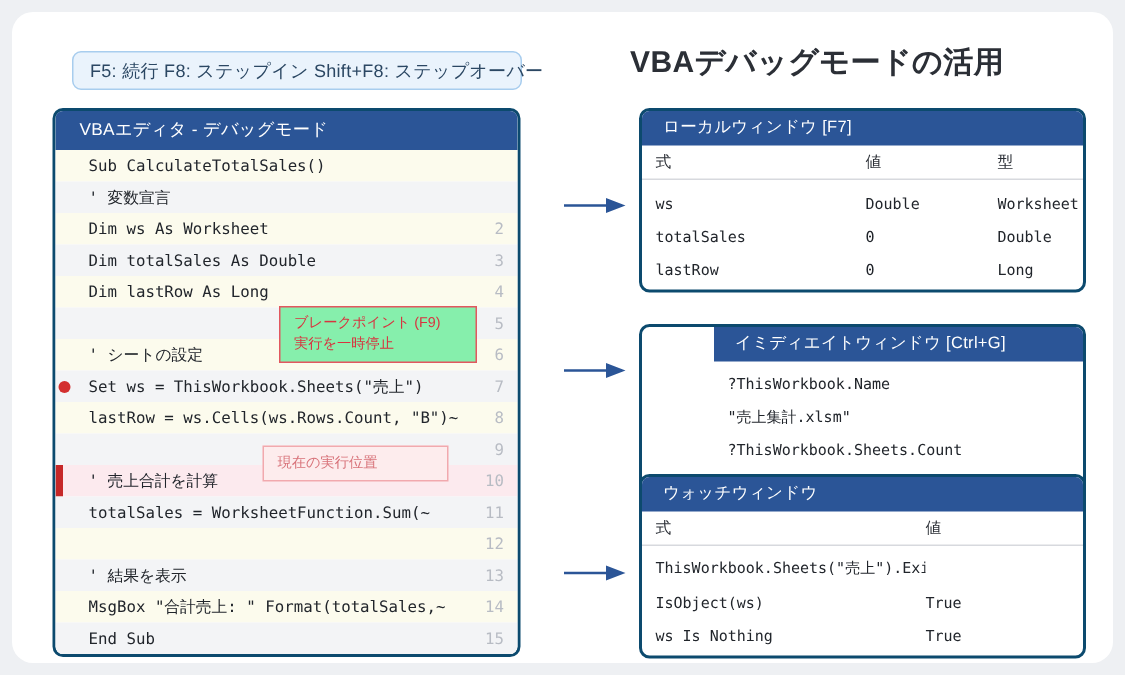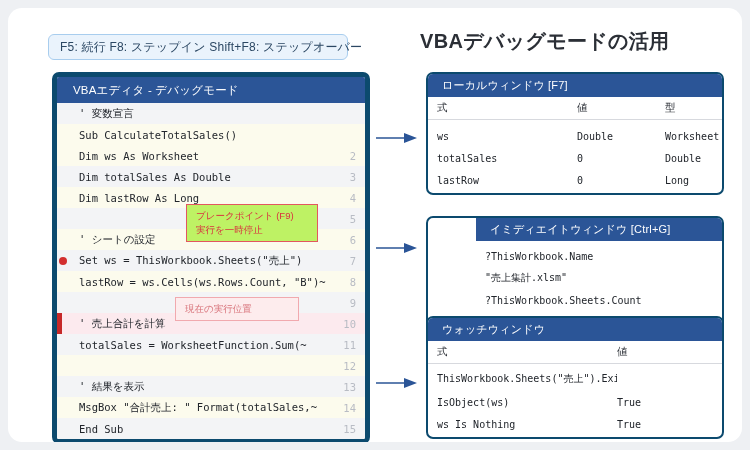--- a/index.html
+++ b/index.html
@@ -39,24 +39,24 @@
     color: #2b4763;
     font-size: 12px;
     line-height: 24px;
     padding-left: 11px;
     white-space: nowrap;
     letter-spacing: 0.2px;
   }
 
   .codecard {
     position: absolute;
-    left: 44px;
+    left: 27px;
     top: 64px;
     width: 308px;
-    border: 5px solid #0c4a6e;
+    border: 2px solid #0c4a6e;
     border-radius: 7px;
     background: #ffffff;
     overflow: hidden;
   }
   .codecard .cardhdr {
     background: #2b5597;
     color: #ffffff;
     font-size: 11.5px;
     height: 26px;
     line-height: 26px;
@@ -115,21 +115,21 @@
     left: 0px;
     top: 0px;
     width: 5px;
     height: 100%;
     background: #c62828;
   }
 
   .callout {
     position: absolute;
     box-sizing: border-box;
-    background: #bef264;
+    background: #86efac;
     border: 1px solid #e2575f;
     color: #d8333f;
     font-size: 9.5px;
     line-height: 14px;
     padding: 4px 8px 4px 9px;
     white-space: nowrap;
     z-index: 5;
   }
   .callout.soft {
     background: #fdeced;
@@ -231,28 +231,28 @@
 
 <div id="page">
 
   <div class="hintbar" id="hintbar">F5: 続行  F8: ステップイン  Shift+F8: ステップオーバー</div>
 
   <div class="maintitle">VBAデバッグモードの活用</div>
 
   <div class="codecard">
     <div class="cardhdr">VBAエディタ - デバッグモード</div>
     <div class="codebody" id="code-body">
+        <div class="cline odd">
+          <div class="gut"></div>
+          <div class="txt">Sub CalculateTotalSales()</div>
+          <div class="ln"></div>
+        </div>
         <div class="cline even">
           <div class="gut"></div>
           <div class="txt">' 変数宣言</div>
-          <div class="ln"></div>
-        </div>
-        <div class="cline odd">
-          <div class="gut"></div>
-          <div class="txt">Sub CalculateTotalSales()</div>
           <div class="ln"></div>
         </div>
         <div class="cline odd">
           <div class="gut"></div>
           <div class="txt">Dim ws As Worksheet</div>
           <div class="ln">2</div>
         </div>
         <div class="cline even">
           <div class="gut"></div>
           <div class="txt">Dim totalSales As Double</div>

